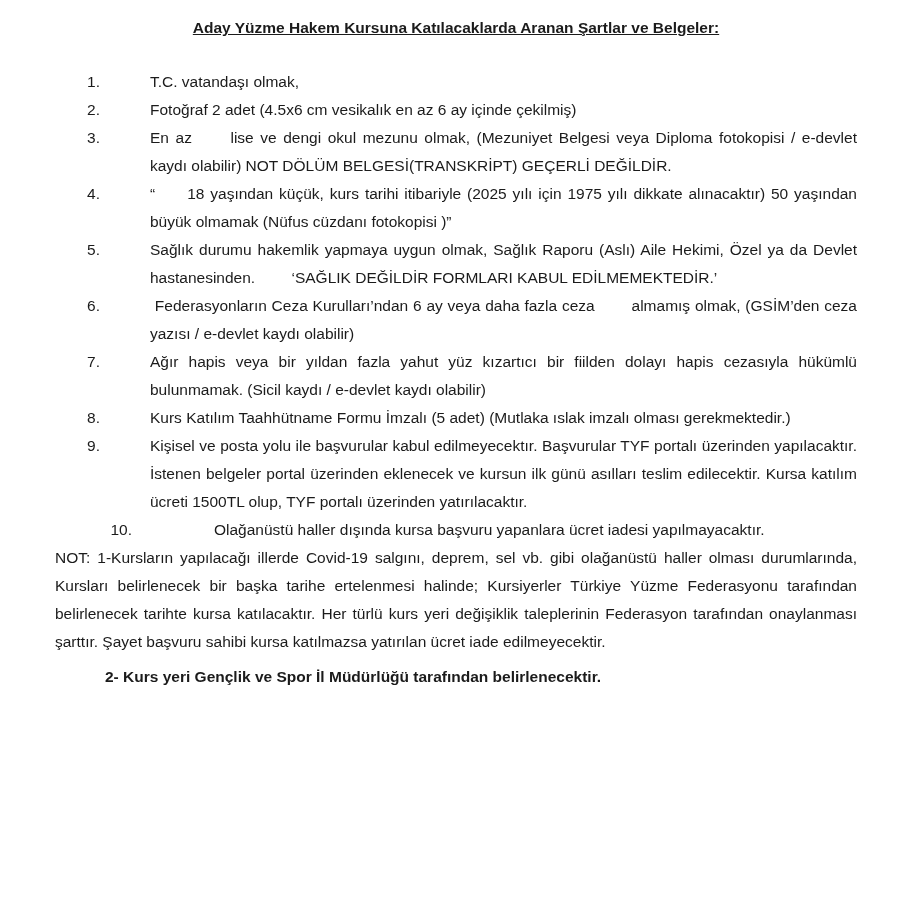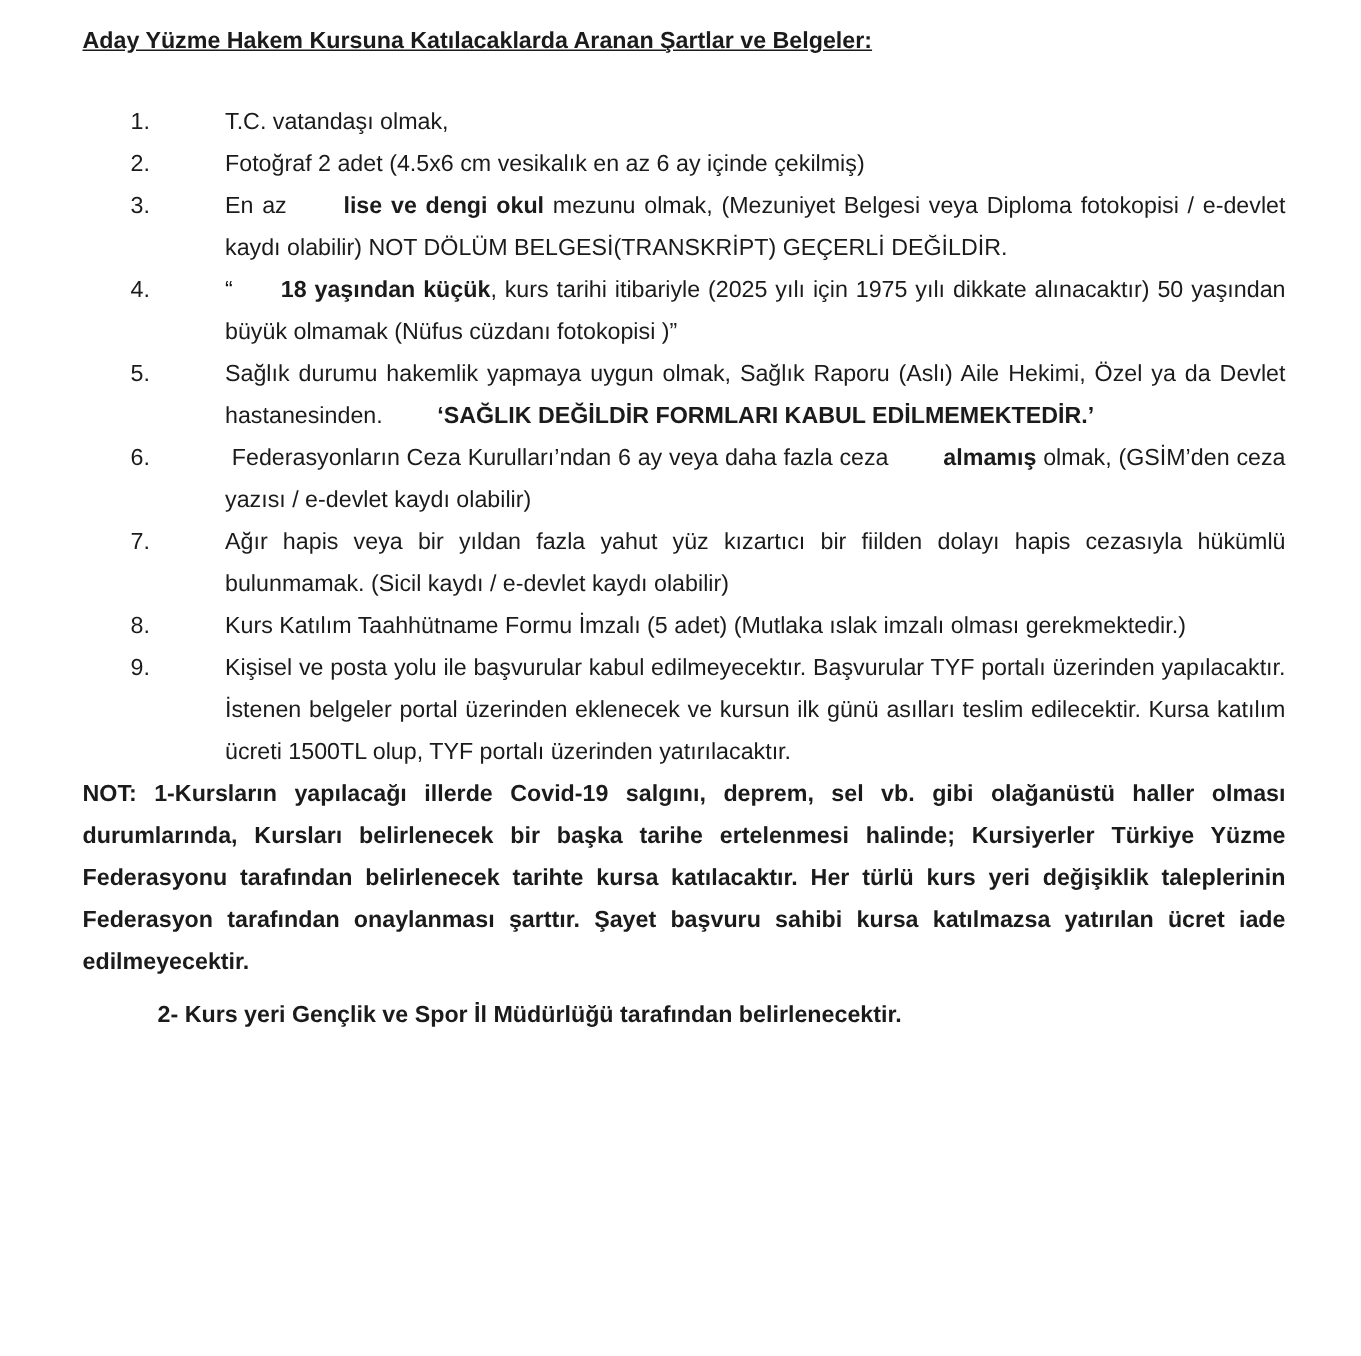--- a/index.html
+++ b/index.html
@@ -16,21 +16,21 @@
     color: #1b1b1b;
     overflow: hidden;
   }
   .page {
     box-sizing: border-box;
     width: 907px;
     padding: 14px 50px 0 55px;
   }
   .doc-title {
     margin: 0 0 26px 0;
-    text-align: left;
+    text-align: center;
     font-size: 15.5px;
     font-weight: bold;
     text-decoration: underline;
   }
   .items {
     margin: 0;
     padding: 0;
   }
   .item {
     display: flex;
@@ -42,27 +42,27 @@
     text-align: right;
     margin-right: 10px;
     white-space: nowrap;
   }
   .item-text {
     flex: 1 1 auto;
     text-align: justify;
     margin-left: 40px;
   }
   .b {
-    font-weight: bold;
+    font-weight: normal;
     padding-left: 32px;
   }
   .note {
     margin: 0;
     text-align: justify;
-    font-weight: bold;
+    font-weight: normal;
   }
   .note-line2 {
     margin: 7px 0 0 0;
     text-indent: 50px;
     font-weight: bold;
   }
 </style>
 </head>
 <body>
 
@@ -99,18 +99,22 @@
         <span class="item-text"><span>Ağır hapis veya bir yıldan fazla yahut yüz kızartıcı bir fiilden dolayı hapis cezasıyla hükümlü bulunmamak. (Sicil kaydı / e-devlet kaydı olabilir)</span></span>
       </div>
       <div class="item">
         <span class="num">8.</span>
         <span class="item-text"><span>Kurs Katılım Taahhütname Formu İmzalı (5 adet) (Mutlaka ıslak imzalı olması gerekmektedir.)</span></span>
       </div>
       <div class="item">
         <span class="num">9.</span>
         <span class="item-text"><span>Kişisel ve posta yolu ile başvurular kabul edilmeyecektır. Başvurular TYF portalı üzerinden yapılacaktır. İstenen belgeler portal üzerinden eklenecek ve kursun ilk günü asılları teslim edilecektir. Kursa katılım ücreti 1500TL olup, TYF portalı üzerinden yatırılacaktır.</span></span>
       </div>
+      <div class="item">
+        <span class="num b">10.</span>
+        <span class="item-text"><span class="b">Olağanüstü haller dışında kursa başvuru yapanlara ücret iadesi yapılmayacaktır.</span></span>
+      </div>
     </div>
 
   <p class="note">NOT: 1-Kursların yapılacağı illerde Covid-19 salgını, deprem, sel vb. gibi olağanüstü haller olması durumlarında, Kursları belirlenecek bir başka tarihe ertelenmesi halinde; Kursiyerler Türkiye Yüzme Federasyonu tarafından belirlenecek tarihte kursa katılacaktır. Her türlü kurs yeri değişiklik taleplerinin Federasyon tarafından onaylanması şarttır. Şayet başvuru sahibi kursa katılmazsa yatırılan ücret iade edilmeyecektir.</p>
 
   <p class="note-line2">2- Kurs yeri Gençlik ve Spor İl Müdürlüğü tarafından belirlenecektir.</p>
 </div>
 
 </body></html>

